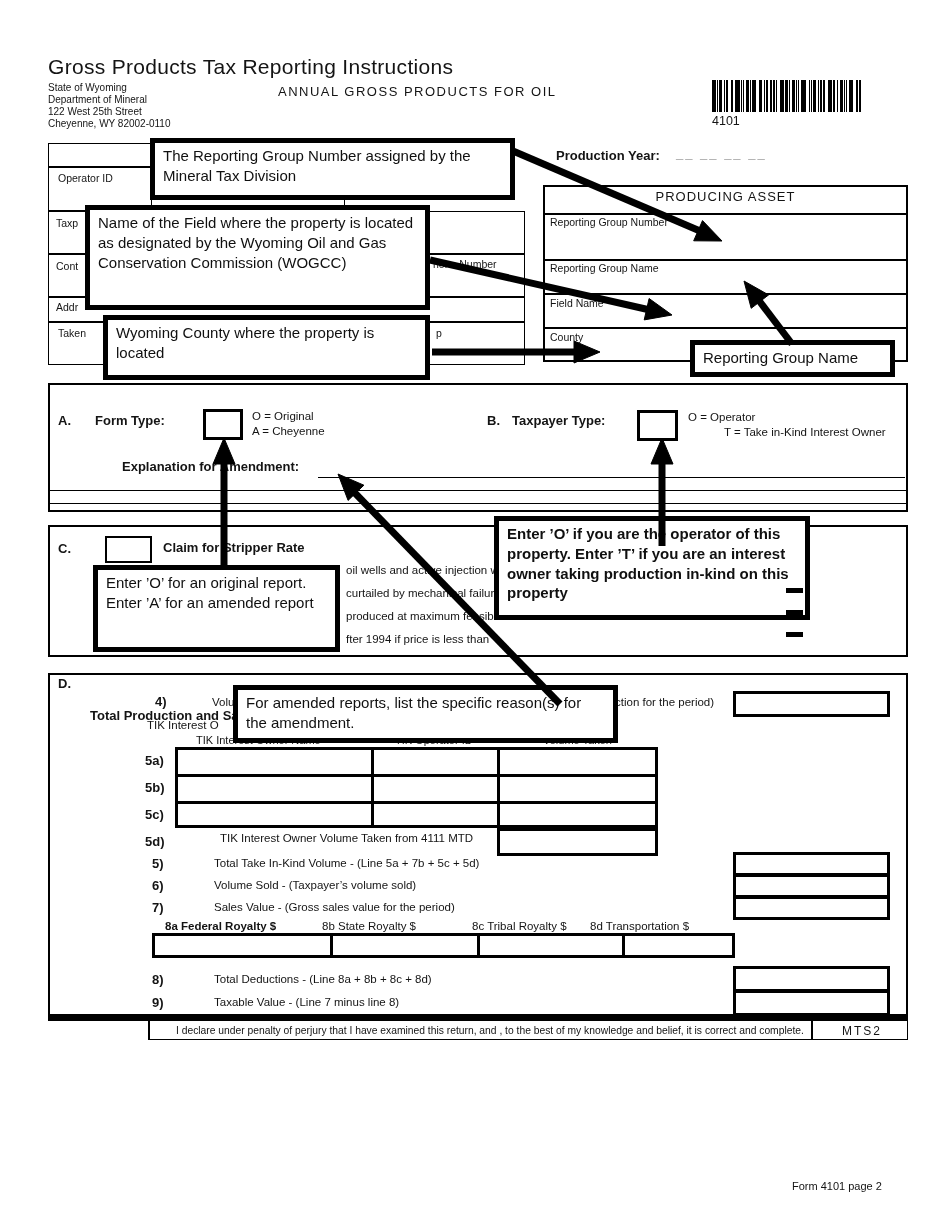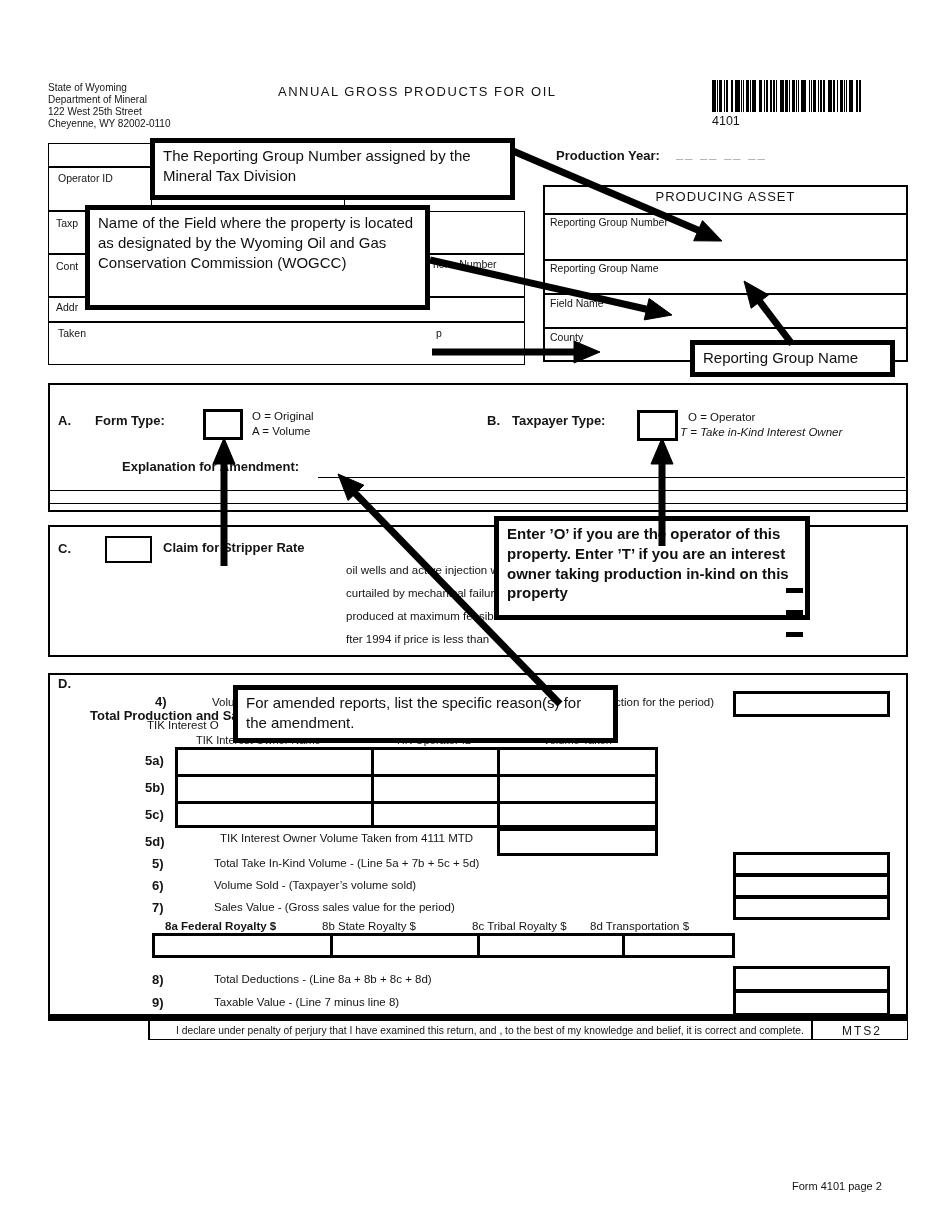--- a/index.html
+++ b/index.html
@@ -17,20 +17,21 @@
   .arrows{position:absolute;left:0;top:0;z-index:30;pointer-events:none;}
   .barcode{position:absolute;overflow:hidden;font-size:0;}
   .barcode i{display:inline-block;height:100%;background:#000;vertical-align:top;}
   .cell{position:absolute;}
 </style>
 </head>
 <body>
 
 <div class="page">
 
+  <div class="abs" style="left:48px;top:55px;font-size:21px;letter-spacing:.3px;">Gross Products Tax Reporting Instructions</div>
   <div class="abs" style="left:48px;top:82px;font-size:10px;">State of Wyoming</div>
   <div class="abs" style="left:48px;top:94px;font-size:10px;">Department of Mineral</div>
   <div class="abs" style="left:48px;top:106px;font-size:10px;">122 West 25th Street</div>
   <div class="abs" style="left:48px;top:118px;font-size:10px;">Cheyenne, WY 82002-0110</div>
   <div class="abs" style="left:278px;top:84px;font-size:13px;letter-spacing:1.5px;">ANNUAL GROSS PRODUCTS FOR OIL</div>
 
   <div class="barcode" style="left:712px;top:80px;width:153px;height:32px;"><i style="width:4.050000000000001px;margin-right:1px"></i><i style="width:1.35px;margin-right:1px"></i><i style="width:2.7px;margin-right:2px"></i><i style="width:1.35px;margin-right:1px"></i><i style="width:1.35px;margin-right:3px"></i><i style="width:2.7px;margin-right:2px"></i><i style="width:4.050000000000001px;margin-right:1px"></i><i style="width:1.35px;margin-right:1px"></i><i style="width:1.35px;margin-right:2px"></i><i style="width:2.7px;margin-right:1px"></i><i style="width:1.35px;margin-right:1px"></i><i style="width:4.050000000000001px;margin-right:3px"></i><i style="width:2.7px;margin-right:2px"></i><i style="width:1.35px;margin-right:1px"></i><i style="width:1.35px;margin-right:2px"></i><i style="width:2.7px;margin-right:1px"></i><i style="width:1.35px;margin-right:1px"></i><i style="width:1.35px;margin-right:3px"></i><i style="width:4.050000000000001px;margin-right:1px"></i><i style="width:2.7px;margin-right:1px"></i><i style="width:1.35px;margin-right:2px"></i><i style="width:2.7px;margin-right:1px"></i><i style="width:1.35px;margin-right:1px"></i><i style="width:1.35px;margin-right:2px"></i><i style="width:4.050000000000001px;margin-right:3px"></i><i style="width:1.35px;margin-right:1px"></i><i style="width:1.35px;margin-right:1px"></i><i style="width:2.7px;margin-right:2px"></i><i style="width:1.35px;margin-right:1px"></i><i style="width:1.35px;margin-right:1px"></i><i style="width:2.7px;margin-right:3px"></i><i style="width:4.050000000000001px;margin-right:1px"></i><i style="width:1.35px;margin-right:2px"></i><i style="width:1.35px;margin-right:2px"></i><i style="width:2.7px;margin-right:1px"></i><i style="width:1.35px;margin-right:1px"></i><i style="width:1.35px;margin-right:2px"></i><i style="width:4.050000000000001px;margin-right:3px"></i><i style="width:1.35px;margin-right:1px"></i><i style="width:2.7px;margin-right:1px"></i></div>
   <div class="abs" style="left:712px;top:114px;width:153px;text-align:left;font-size:12.5px;">4101</div>
 
   <div class="abs sec" style="left:556px;top:148px;">Production Year:</div>
@@ -64,27 +65,27 @@
   <div class="abs lbl" style="left:550px;top:216px;">Reporting Group Number</div>
   <div class="abs lbl" style="left:550px;top:262px;">Reporting Group Name</div>
   <div class="abs lbl" style="left:550px;top:297px;">Field Name</div>
   <div class="abs lbl" style="left:550px;top:331px;">County</div>
 
   <div class="box" style="left:48px;top:383px;width:860px;height:129px;border-width:2px;"></div>
   <div class="abs sec" style="left:58px;top:413px;">A.</div>
   <div class="abs sec" style="left:95px;top:413px;">Form Type:</div>
   <div class="tbox" style="left:203px;top:409px;width:40px;height:31px;"></div>
   <div class="abs small" style="left:252px;top:410px;">O = Original</div>
-  <div class="abs small" style="left:252px;top:425px;">A = Volume</div>
+  <div class="abs small" style="left:252px;top:425px;">A = Cheyenne</div>
 
   <div class="abs sec" style="left:487px;top:413px;">B.</div>
   <div class="abs sec" style="left:512px;top:413px;">Taxpayer Type:</div>
   <div class="tbox" style="left:637px;top:410px;width:41px;height:31px;"></div>
   <div class="abs small" style="left:688px;top:411px;">O = Operator</div>
-  <div class="abs small" style="left:680px;top:426px;font-style:italic;">T = Take in-Kind Interest Owner</div>
+  <div class="abs small" style="left:724px;top:426px;">T = Take in-Kind Interest Owner</div>
 
   <div class="abs sec" style="left:122px;top:459px;">Explanation for Amendment:</div>
   <div class="line" style="left:318px;top:477px;width:587px;height:1.4px;"></div>
   <div class="line" style="left:48px;top:490px;width:860px;height:1.4px;"></div>
   <div class="line" style="left:48px;top:503px;width:860px;height:1.4px;"></div>
 
   <div class="box" style="left:48px;top:525px;width:860px;height:132px;border-width:2px;"></div>
   <div class="abs sec" style="left:58px;top:541px;">C.</div>
   <div class="box" style="left:105px;top:536px;width:47px;height:27px;border-width:2.2px;"></div>
   <div class="abs sec" style="left:163px;top:540px;">Claim for Stripper Rate</div>
@@ -165,21 +166,26 @@
   <div class="line" style="left:48px;top:1014px;width:860px;height:7px;"></div>
   <div class="abs" style="left:148px;top:1021px;width:760px;height:19px;border-left:2px solid #000;border-right:1.6px solid #000;border-bottom:1.6px solid #000;box-sizing:border-box;"></div>
   <div class="abs" style="left:176px;top:1025px;font-size:10.3px;">I declare under penalty of perjury that I have examined this return, and , to the best of my knowledge and belief, it is correct and complete.</div>
   <div class="line" style="left:811px;top:1021px;width:1.8px;height:19px;"></div>
   <div class="abs" style="left:818px;top:1024px;width:88px;text-align:center;font-size:12px;letter-spacing:2px;">MTS2</div>
 
   <div class="abs" style="left:792px;top:1180px;font-size:11px;">Form 4101 page 2</div>
 
   <div class="callout" style="left:150px;top:138px;width:365px;height:62px;">The Reporting Group Number assigned by the Mineral Tax Division</div>
   <div class="callout" style="left:85px;top:205px;width:345px;height:105px;white-space:normal;">Name of the Field where the property is located as designated by the Wyoming Oil and Gas Conservation Commission (WOGCC)</div>
+  <div class="callout" style="left:103px;top:315px;width:327px;height:65px;">Wyoming County where the property is located</div>
   <div class="callout" style="left:690px;top:340px;width:205px;height:37px;">Reporting Group Name</div>
+  <div class="callout" style="left:93px;top:565px;width:247px;height:87px;">
+    <div>Enter ’O’ for an original report.</div>
+    <div>Enter ’A’ for an amended report</div>
+  </div>
   <div class="callout" style="left:494px;top:516px;width:316px;height:104px;white-space:normal;font-weight:bold;">Enter ’O’ if you are the operator of this property. Enter ’T’ if you are an interest owner taking production in-kind on this property</div>
   <div class="callout" style="left:233px;top:685px;width:385px;height:58px;white-space:normal;">For amended reports, list the specific reason(s) for the amendment.</div>
 
   <svg class="arrows" width="950" height="1230" viewBox="0 0 950 1230">
     <g stroke="#000" stroke-width="7" fill="#000">
       <line x1="513" y1="151" x2="700" y2="231"></line>
       <polygon points="722,241 693.7,240.8 702.5,220.6" stroke-width="1"></polygon>
       <line x1="430" y1="260" x2="650" y2="310"></line>
       <polygon points="672,315 644.2,319.9 649.1,298.5" stroke-width="1"></polygon>
       <line x1="432" y1="352" x2="578" y2="352"></line>

